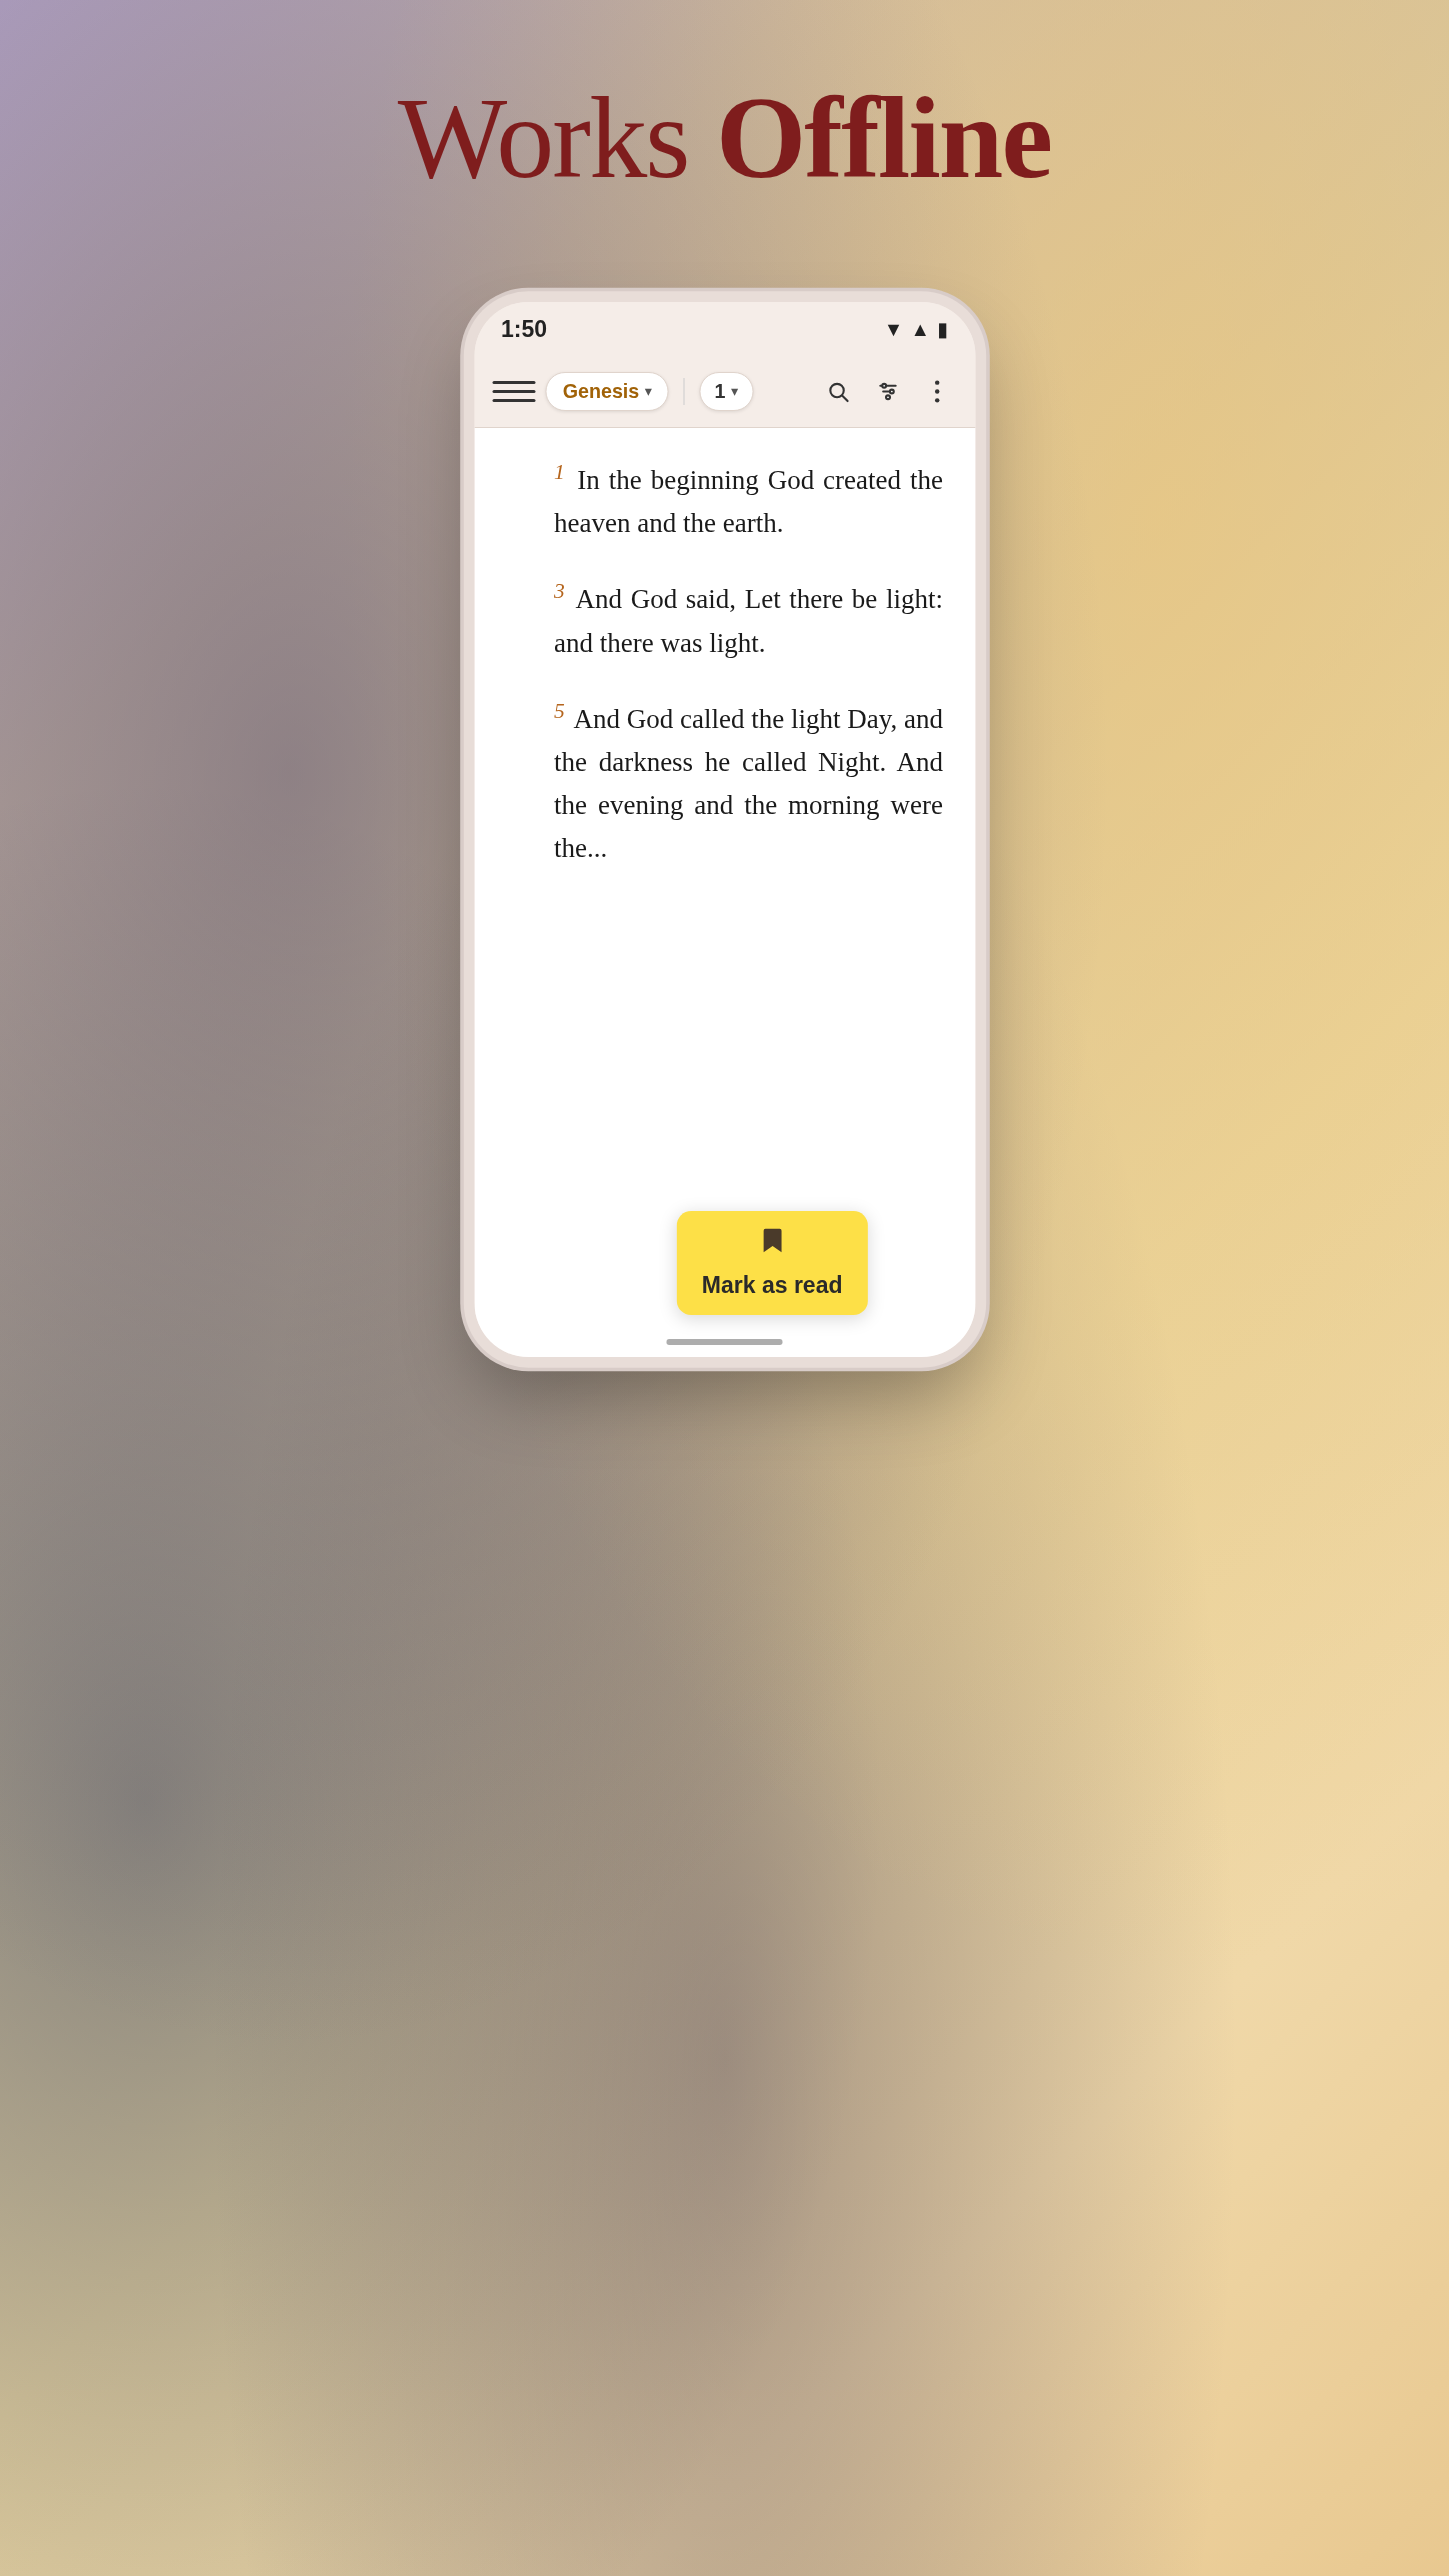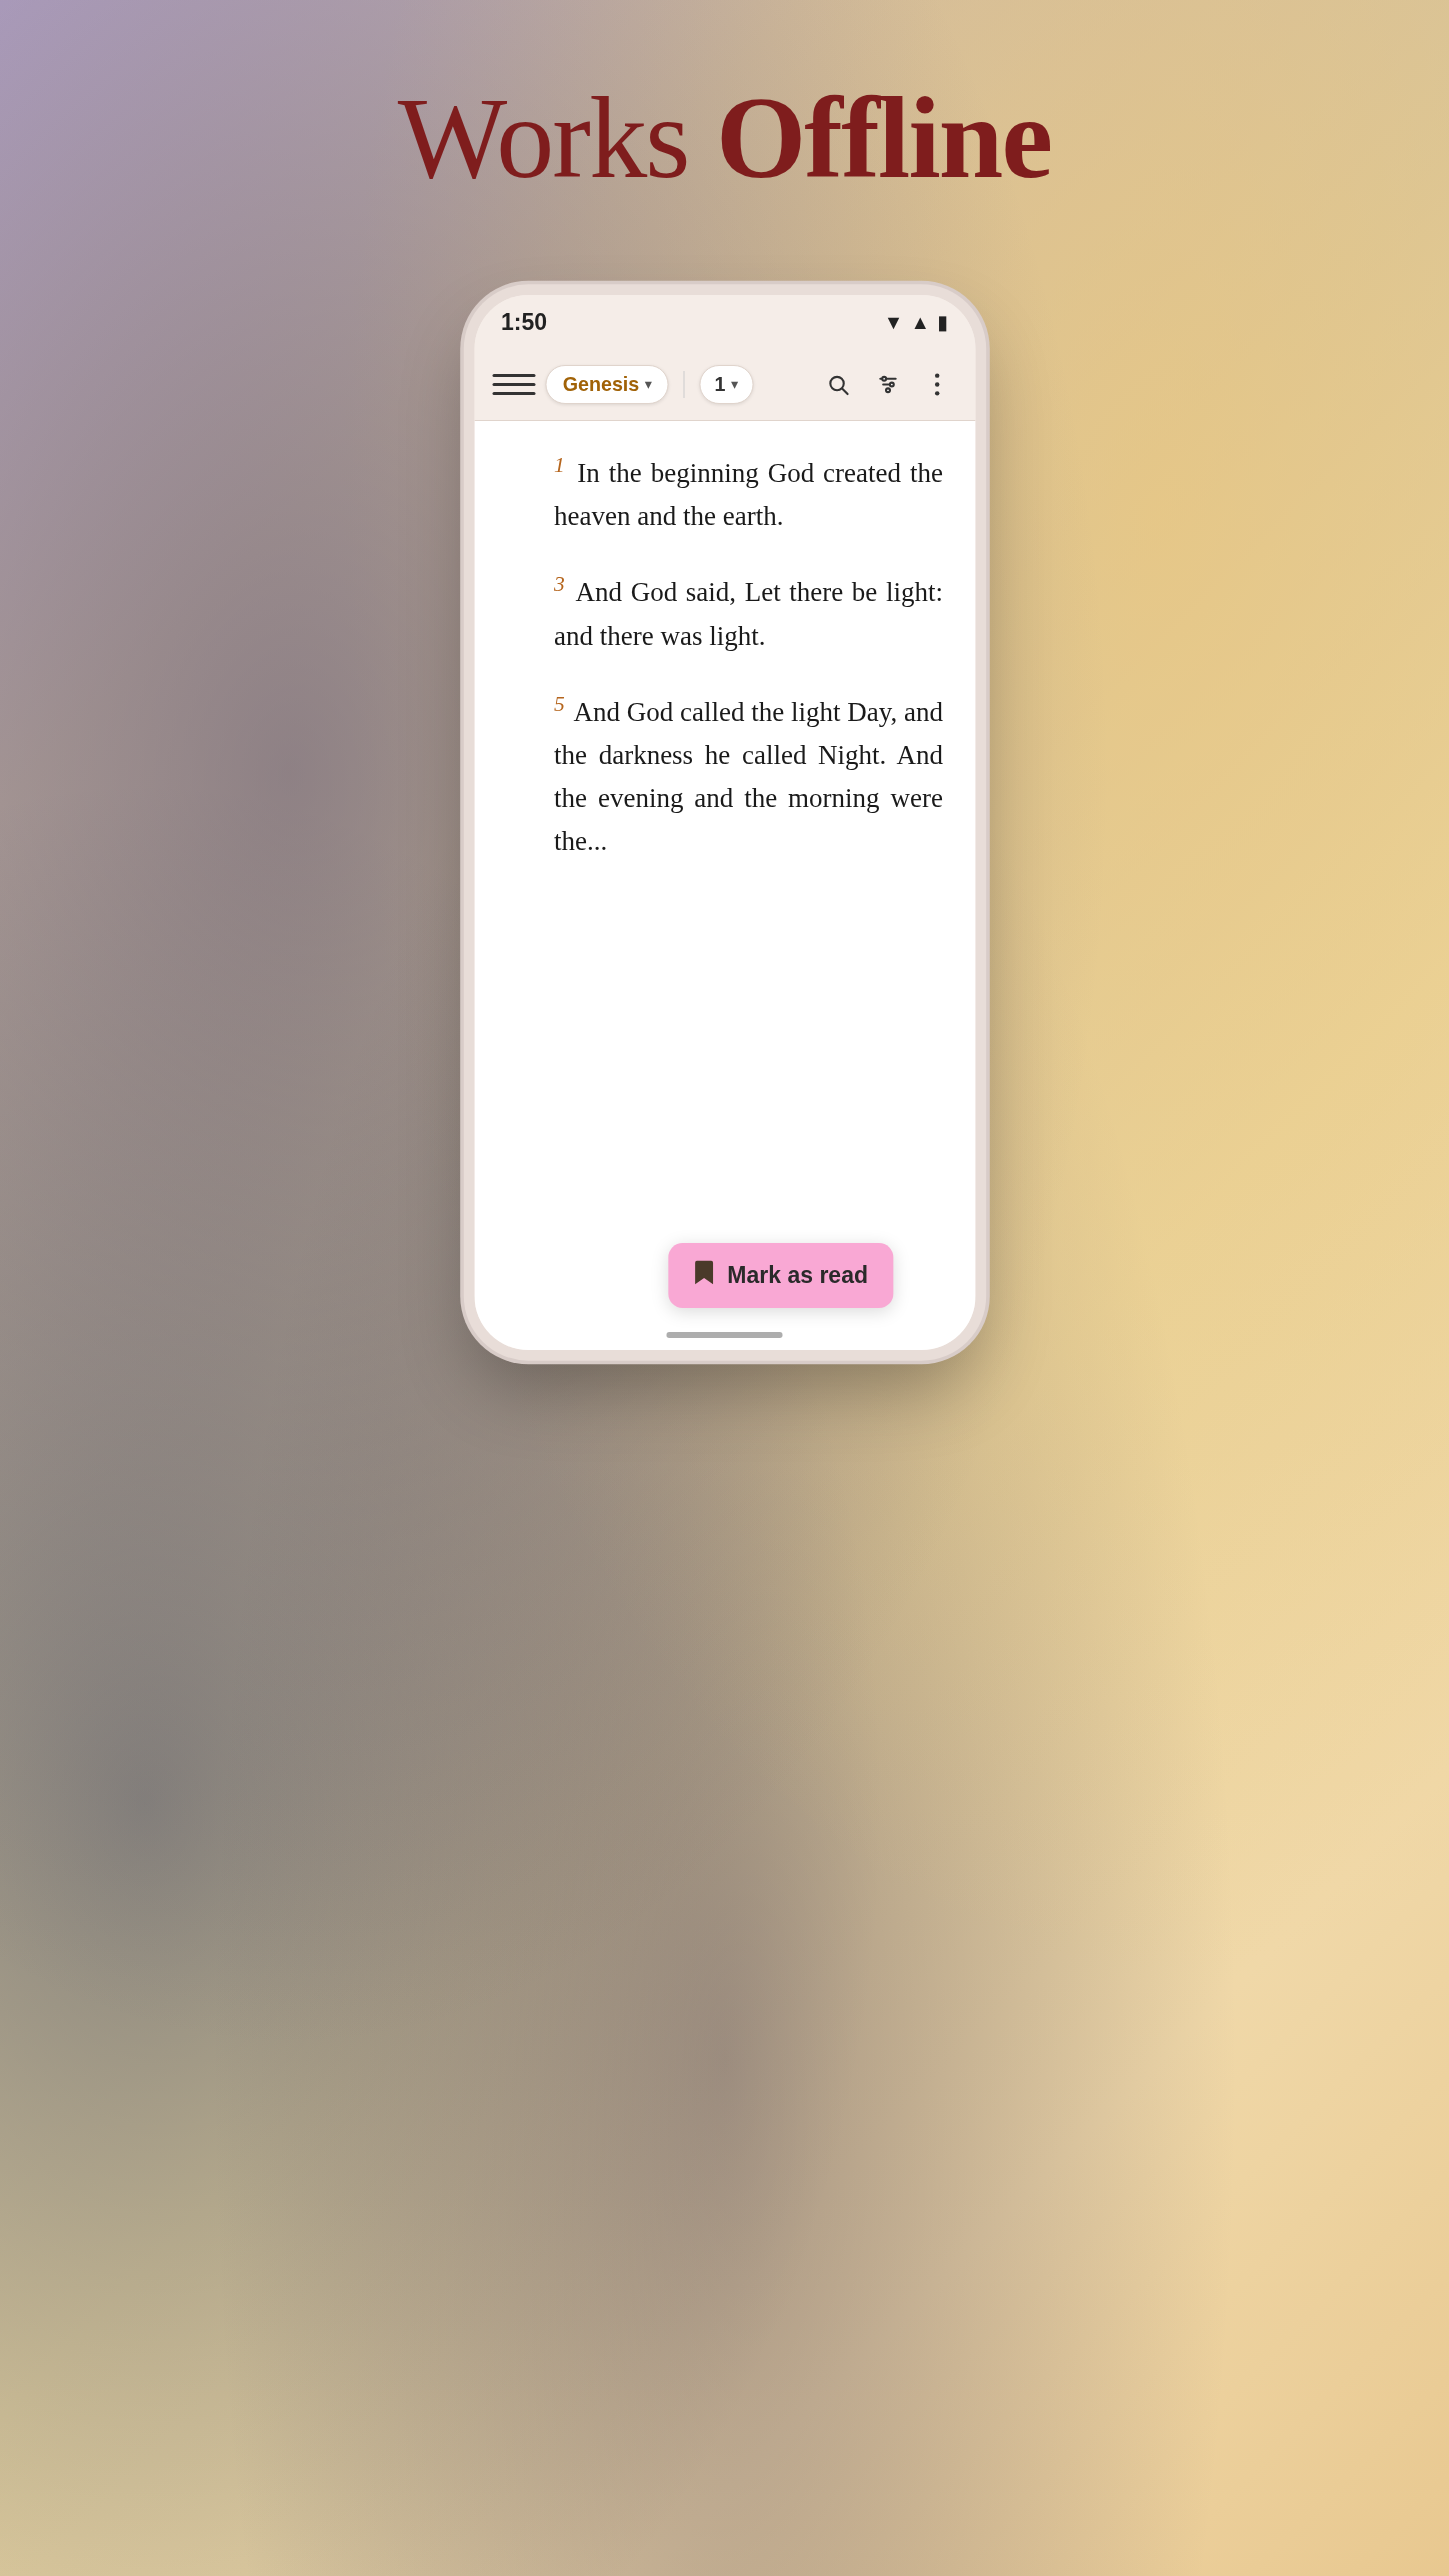--- a/index.html
+++ b/index.html
@@ -38,21 +38,21 @@
       z-index: 2;
     }
 
     .page-title strong {
       font-weight: 700;
     }
 
     
     .phone-frame {
       position: absolute;
-      top: 295px;
+      top: 302px;
       left: 50%;
       transform: translateX(-50%);
       width: 501px;
       height: 1055px;
       background: #f5ede8;
       border-radius: 54px;
       box-shadow:
         0 0 0 10.7px #e8ddd8,
         0 0 0 14.3px #d8ccc8,
         0 36px 72px rgba(0,0,0,0.3);
@@ -210,29 +210,30 @@
       margin-right: 3.6px;
       vertical-align: super;
     }
 
     
     .mark-as-read-toast {
       position: absolute;
       bottom: 43px;
       left: 50%;
       transform: translateX(-25%);
-      background: #f9a8d4;
+      background: #fde047;
       border-radius: 14.3px;
       padding: 16px 25px;
       display: flex;
       align-items: center;
       gap: 12.5px;
       box-shadow: 0 3.6px 18px rgba(0,0,0,0.15);
       cursor: pointer;
       white-space: nowrap;
+      flex-direction: column;
     }
 
     .bookmark-icon {
       font-size: 25px;
       color: #4a3a2a;
     }
 
     .mark-as-read-label {
       font-family: Arial, sans-serif;
       font-size: 23px;

